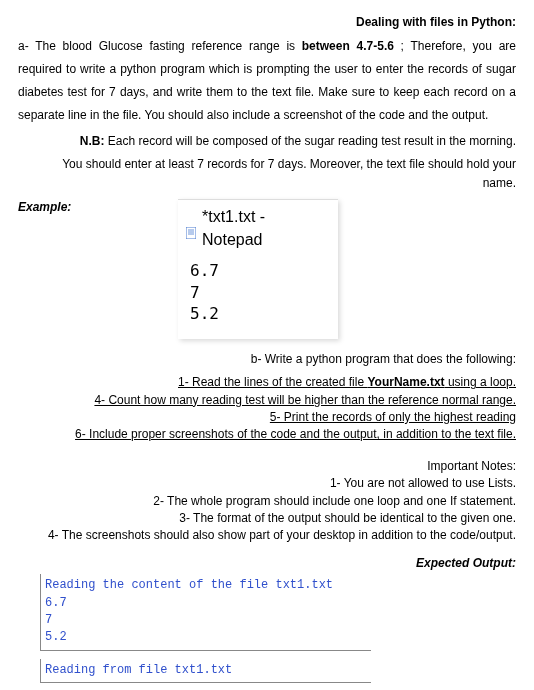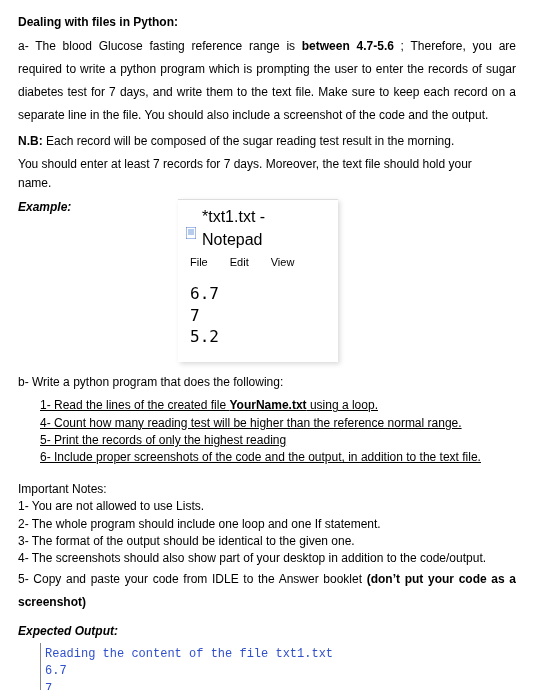--- a/index.html
+++ b/index.html
@@ -6,21 +6,21 @@
     font-family: Arial, Helvetica, sans-serif;
     color: #000;
     margin: 0;
     padding: 14px 18px 10px 18px;
     width: 534px;
     box-sizing: border-box;
     line-height: 1.45;
     font-size: 12px;
   }
   .heading { font-weight: bold; margin-bottom: 4px; }
-  p { margin: 0 0 6px 0; }
+  p { margin: 0 0 6px 0; text-align: right; }
   .just { text-align: justify; line-height: 1.9; }
   .underline { }
   .bold { font-weight: bold; }
   .italic { font-style: italic; }
   .example-row { display: flex; align-items: flex-start; margin-top: 2px; margin-bottom: 12px;}
   .example-label { width: 160px; font-weight: bold; font-style: italic;}
   .notepad {
     width: 160px;
     border-top: 1px solid #ddd;
     box-shadow: 2px 2px 5px rgba(0,0,0,0.15);
@@ -72,25 +72,20 @@
       <span class="np-icon">
         <svg viewBox="0 0 10 12" width="10" height="12">
             <rect x="0" y="0" width="10" height="12" fill="#fff" stroke="#4a7bd0" stroke-width="1"></rect>
             <line x1="2" y1="3" x2="8" y2="3" stroke="#4a7bd0" stroke-width="0.8"></line>
             <line x1="2" y1="5" x2="8" y2="5" stroke="#4a7bd0" stroke-width="0.8"></line>
             <line x1="2" y1="7" x2="8" y2="7" stroke="#4a7bd0" stroke-width="0.8"></line>
           </svg>
       </span>
       <span>*txt1.txt - Notepad</span>
     </div>
-    <div class="np-menu">
-      <span>File</span>
-      <span>Edit</span>
-      <span>View</span>
-    </div>
     <div class="np-body">
       <div>6.7</div>
       <div>7</div>
       <div>5.2</div>
     </div>
   </div>
 </div>
 
 <p>b- Write a python program that does the following:</p>
 <div class="list-indent tight">
@@ -101,23 +96,20 @@
   <p>5- Print the records of only the highest reading</p>
   <p>6- Include proper screenshots of the code and the output, in addition to the text file.</p>
 </div>
 
 <p class="section-gap" style="margin-bottom:0;">Important Notes:</p>
 <div class="tight">
   <p>1- You are not allowed to use Lists.</p>
   <p>2- The whole program should include one loop and one If statement.</p>
   <p>3- The format of the output should be identical to the given one.</p>
   <p>4- The screenshots should also show part of your desktop in addition to the code/output.</p>
-  <p class="just">
-    <span>5- Copy and paste your code from IDLE to the Answer booklet </span><span class="bold">(don’t put your code as a screenshot)</span>
-  </p>
 </div>
 
 <p class="bold italic" style="margin-top:10px; margin-bottom:0;">Expected Output:</p>
 
 <div class="output-box">
   <div class="out-blue">Reading the content of the file txt1.txt</div>
   <div class="out-blue">6.7</div>
   <div class="out-blue">7</div>
   <div class="out-blue">5.2</div>
 </div>

